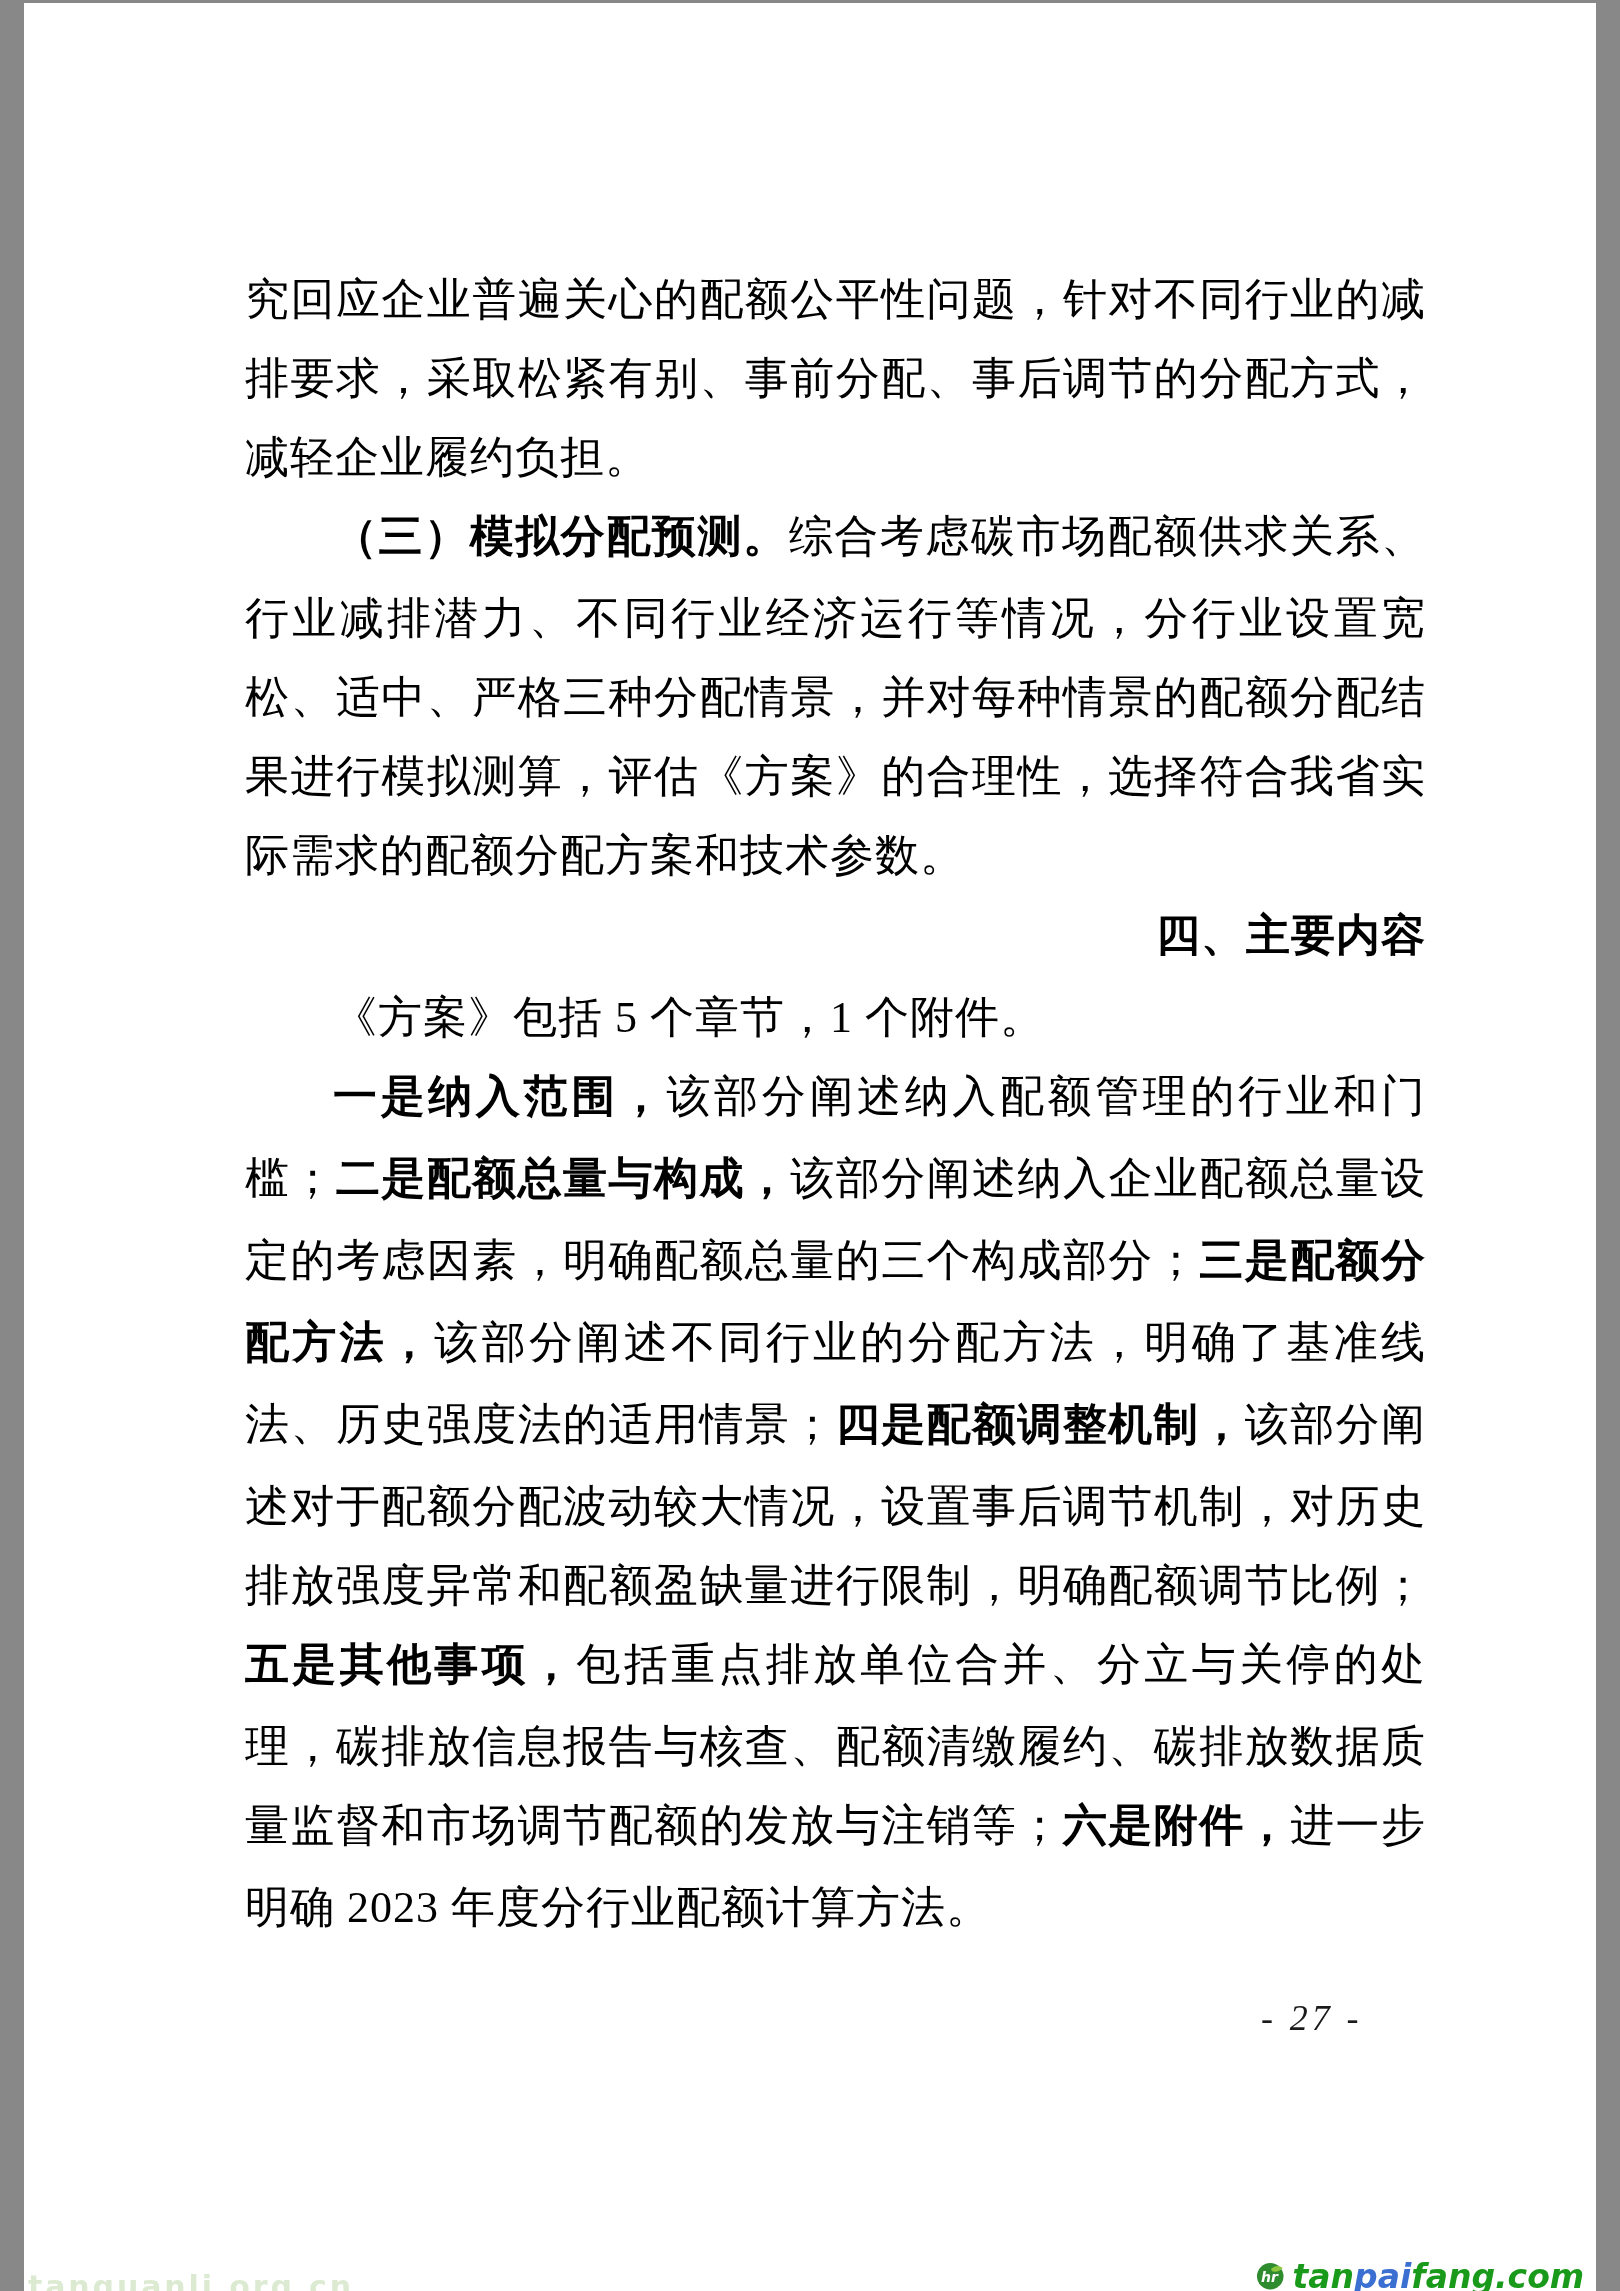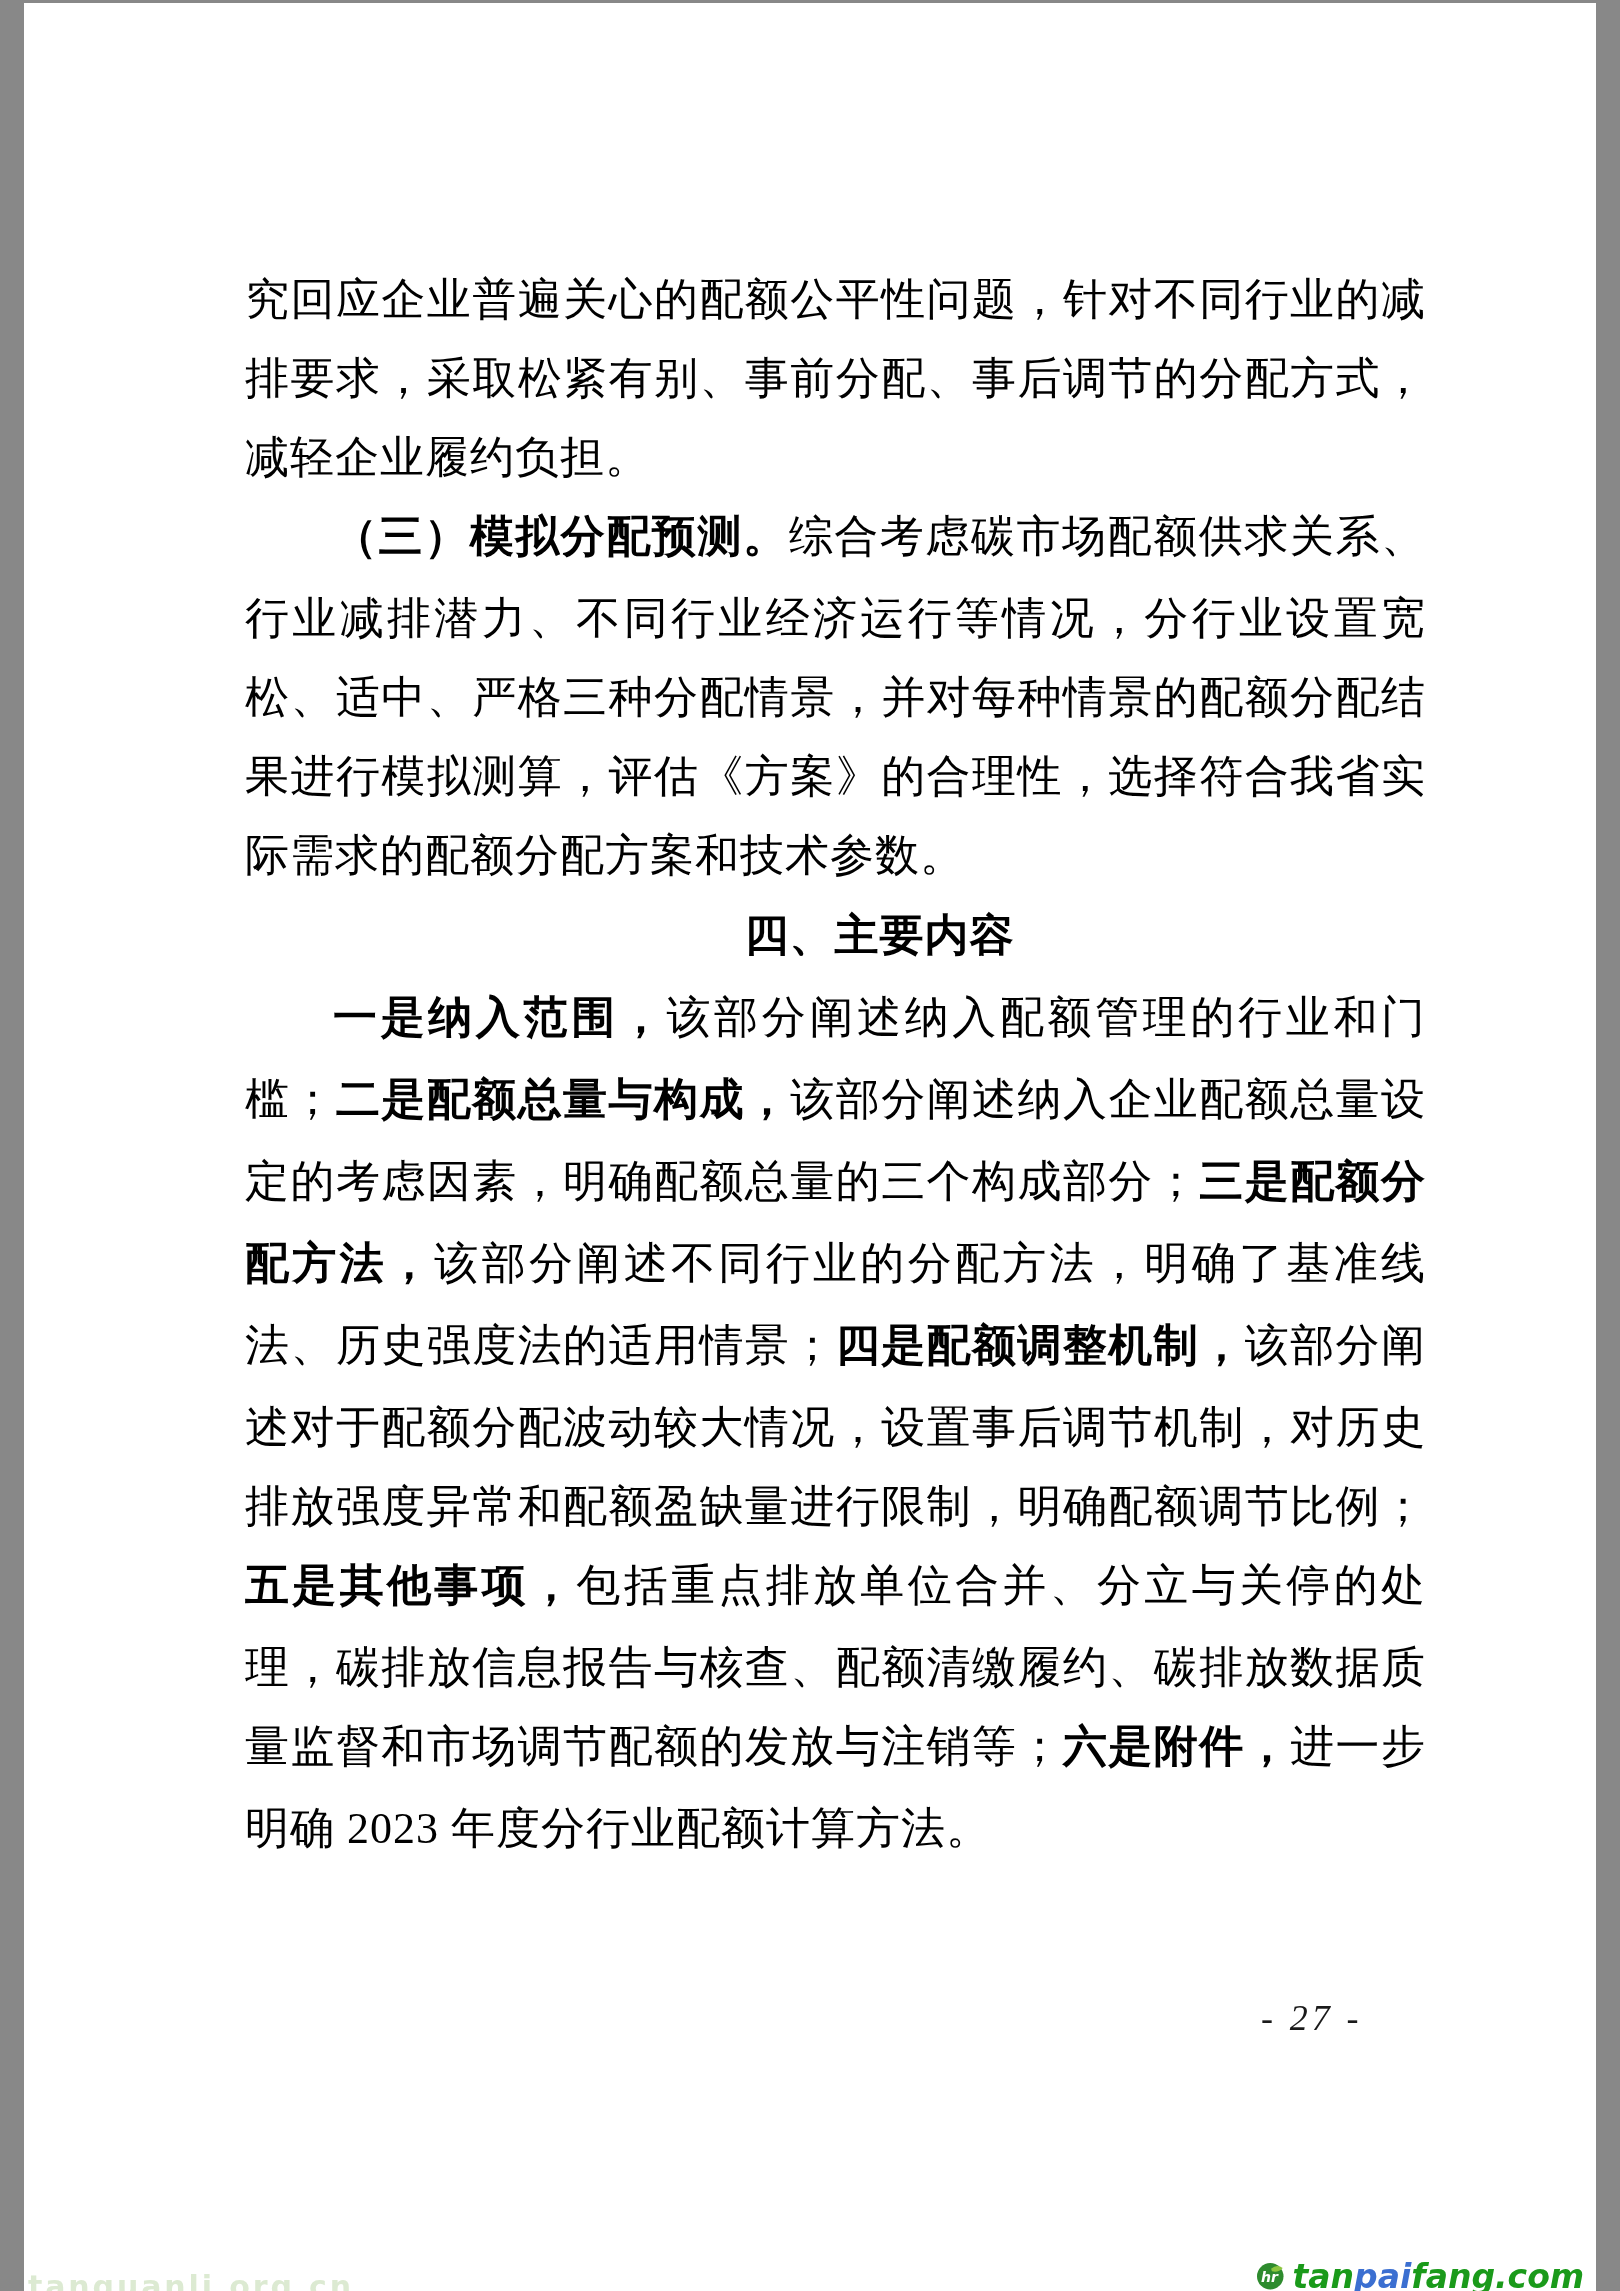--- a/index.html
+++ b/index.html
@@ -25,21 +25,21 @@
   .text-block p { margin:0; padding:0; }
   .text-block p.indent { text-indent:2em; }
   .seg { font-weight:normal; }
   .seg.bold {
     font-weight:bold;
     font-family:Liberation Mono, monospace;
   }
   p.heading {
     font-weight:bold;
     font-family:"Liberation Sans","DejaVu Sans",sans-serif;
-    text-align:center;
+    text-align:right;
   }
   .page-number {
     position:absolute;
     left:1237px; top:1994px;
     font-size:36px;
     letter-spacing:3.9px;
     font-family:"Liberation Serif","DejaVu Serif",serif;
     color:#1a1a1a;
     font-style:italic;
   }
@@ -71,20 +71,21 @@
 </style>
 </head>
 <body>
 
 <div class="page">
 
   <div class="text-block" id="text-block">
       <p class=""><span class="seg">究回应企业普遍关心的配额公平性问题，针对不同行业的减排要求，采取松紧有别、事前分配、事后调节的分配方式，减轻企业履约负担。</span></p>
       <p class="indent "><span class="seg bold">（三）模拟分配预测。</span><span class="seg">综合考虑碳市场配额供求关系、行业减排潜力、不同行业经济运行等情况，分行业设置宽松、适中、严格三种分配情景，并对每种情景的配额分配结果进行模拟测算，评估《方案》的合理性，选择符合我省实际需求的配额分配方案和技术参数。</span></p>
       <p class="indent heading"><span class="seg bold">四、主要内容</span></p>
+      <p class="indent "><span class="seg">《方案》包括 5 个章节，1 个附件。</span></p>
       <p class="indent "><span class="seg bold">一是纳入范围，</span><span class="seg">该部分阐述纳入配额管理的行业和门槛；</span><span class="seg bold">二是配额总量与构成，</span><span class="seg">该部分阐述纳入企业配额总量设定的考虑因素，明确配额总量的三个构成部分；</span><span class="seg bold">三是配额分配方法，</span><span class="seg">该部分阐述不同行业的分配方法，明确了基准线法、历史强度法的适用情景；</span><span class="seg bold">四是配额调整机制，</span><span class="seg">该部分阐述对于配额分配波动较大情况，设置事后调节机制，对历史排放强度异常和配额盈缺量进行限制，明确配额调节比例；</span><span class="seg bold">五是其他事项，</span><span class="seg">包括重点排放单位合并、分立与关停的处理，碳排放信息报告与核查、配额清缴履约、碳排放数据质量监督和市场调节配额的发放与注销等；</span><span class="seg bold">六是附件，</span><span class="seg">进一步明确 2023 年度分行业配额计算方法。</span></p>
     </div>
 
   <div class="page-number">- 27 -</div>
 
   <div class="wm-left" style="color: rgb(220, 234, 210);">tanguanli.org.cn</div>
 
   <div class="wm-right">
     <span>
       <svg class="logo-badge" viewBox="0 0 32 32" aria-hidden="true">

